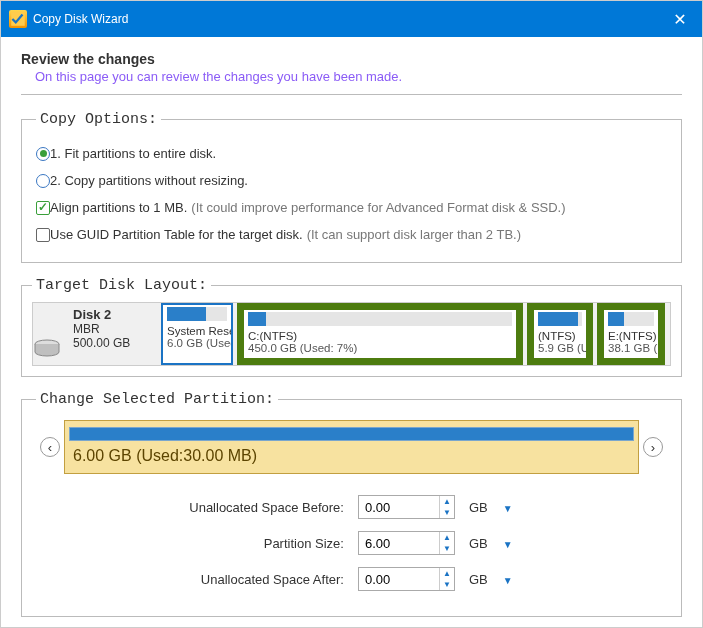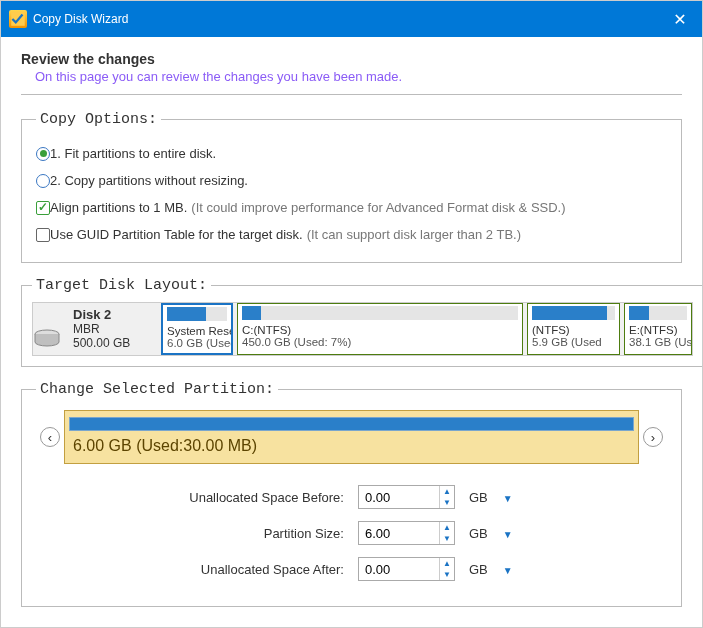--- a/index.html
+++ b/index.html
@@ -19,21 +19,21 @@
 .radio, .checkbox { width: 14px; height: 14px; border: 1.5px solid #3a77c2; border-radius: 50%; display: inline-flex; align-items:center; justify-content:center; background:#fff; }
 .radio.sel::after { content:""; width:7px; height:7px; background:#3a9f3a; border-radius:50%; }
 .checkbox { border-radius: 2px; border-color: #3a9f3a; }
 .checkbox.sel::after { content:"✓"; color:#3a9f3a; font-size:12px; font-weight:bold; line-height:11px; }
 .checkbox.unsel { border-color:#666; }
 .disk-row { display: flex; align-items: stretch; gap: 4px; background: #f0f0f0; border:1px solid #ccc; padding: 0; }
 .disk-info { width: 90px; padding: 4px 6px; font-size: 12px; }
 .disk-info .dn { font-weight: 700; font-size: 13px; }
 .disk-img { width:30px; display:flex; align-items:flex-end; padding-bottom:6px; }
 .disk-img svg { width:28px; height:22px; }
-.part { border: 1px solid #4d7c0f; background:#fff; padding: 2px 4px 4px 4px; font-size: 11.5px; overflow:hidden; white-space:nowrap; }
+.part { border: 7px solid #4d7c0f; background:#fff; padding: 2px 4px 4px 4px; font-size: 11.5px; overflow:hidden; white-space:nowrap; }
 .part.sel { border: 2px solid #1a73c4; }
 .part .bar { height: 14px; background: #e5e5e5; margin-bottom: 4px; position:relative; }
 .part .bar .fill { position:absolute; left:0; top:0; bottom:0; background:#2a7fc9; }
 .part-row2 { color:#555; }
 .change-row { display:flex; align-items:stretch; }
 .arrow-btn { width: 20px; border:1px solid #999; border-radius:50%; background:#fff; display:flex; align-items:center; justify-content:center; cursor:pointer; height:20px; align-self:center; margin:0 4px;}
 .slider { flex:1; border:1px solid #c29f40; background:#f7e2a0; padding:4px 4px 8px 4px; }
 .slider .track { height:14px; background:#2a7fc9; margin:2px 0 6px 0; border:1px solid #7aa6cd; }
 .slider .label { font-size:16px; color:#5c4400; padding-left:4px; }
 .form-table { margin: 14px auto 4px auto; }
@@ -109,21 +109,21 @@
             <div>System Rese</div>
             <div class="part-row2">6.0 GB (Used</div>
           </div>
           <div class="part" style="width: 286px;">
             <div class="bar">
               <div class="fill" style="width:7%"></div>
             </div>
             <div>C:(NTFS)</div>
             <div class="part-row2">450.0 GB (Used: 7%)</div>
           </div>
-          <div class="part" style="width: 93px;">
+          <div class="part" style="width: 66px;">
             <div class="bar">
               <div class="fill" style="width:90%"></div>
             </div>
             <div>(NTFS)</div>
             <div class="part-row2">5.9 GB (Used</div>
           </div>
           <div class="part" style="width: 68px;">
             <div class="bar">
               <div class="fill" style="width:35%"></div>
             </div>

